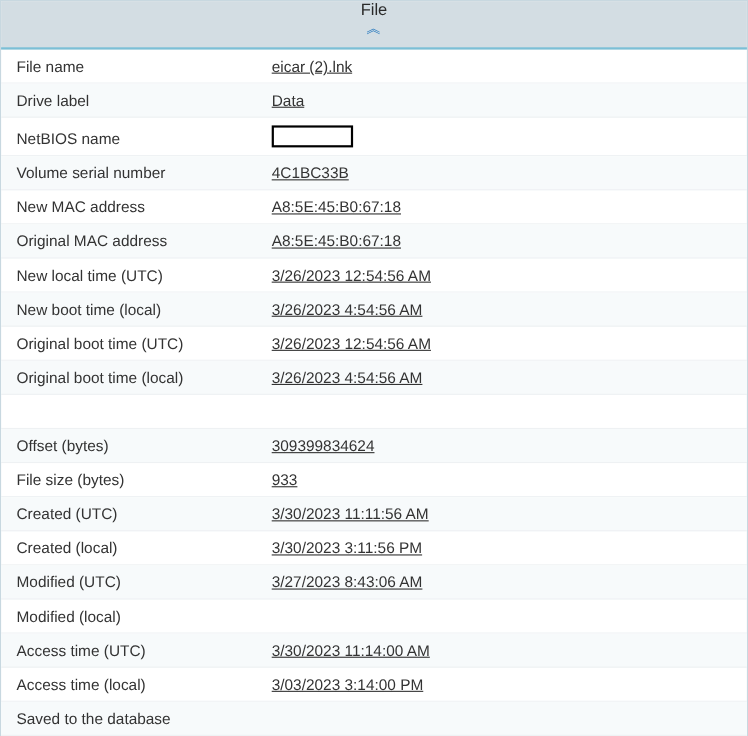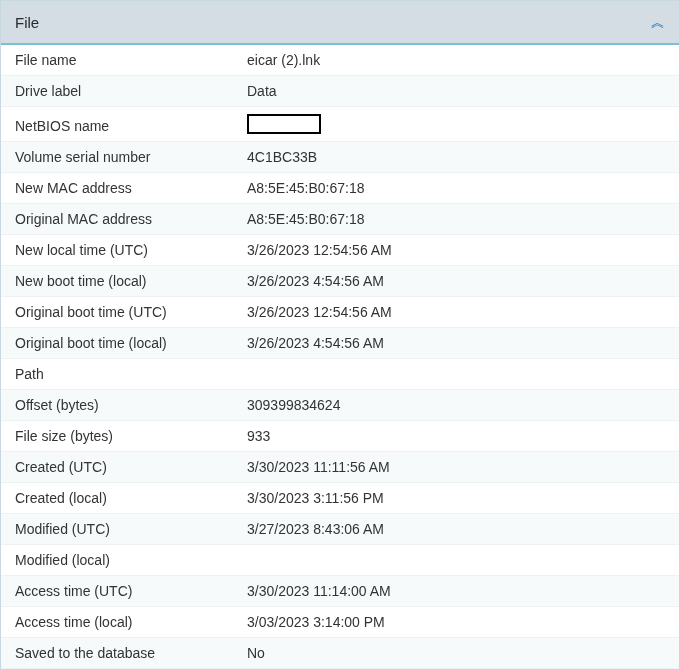--- a/index.html
+++ b/index.html
@@ -9,26 +9,26 @@
     color: #333;
     background: #fff;
     width: 680px;
   }
   .panel {
     border: 1px solid #c8d8e0;
   }
   .panel-header {
     display: flex;
     align-items: center;
-    justify-content: space-between;
     background: #d3dde3;
     padding: 0 14px;
     height: 44px;
     border-bottom: 2px solid #7bbfd6;
     cursor: pointer;
+    flex-direction: column;
   }
   .panel-title {
     font-size: 15px;
     color: #2a2a2a;
   }
   .collapse-icon {
     color: #2a7bbf;
     font-size: 14px;
     line-height: 1;
   }
@@ -45,20 +45,21 @@
   }
   .row-label {
     width: 232px;
     padding: 7px 0 7px 14px;
     color: #333;
   }
   .row-value {
     flex: 1;
     padding: 7px 0 7px 14px;
     color: #333;
+    text-decoration: underline;
   }
   .redact-box {
     display: inline-block;
     width: 74px;
     height: 20px;
     border: 2px solid #000;
     background: #fff;
     vertical-align: middle;
   }
 </style>
@@ -105,21 +106,20 @@
       </div>
       <div class="row">
         <div class="row-label">Original boot time (UTC)</div>
         <div class="row-value">3/26/2023 12:54:56 AM</div>
       </div>
       <div class="row">
         <div class="row-label">Original boot time (local)</div>
         <div class="row-value">3/26/2023 4:54:56 AM</div>
       </div>
       <div class="row">
-        <div class="row-label">Path</div>
       </div>
       <div class="row">
         <div class="row-label">Offset (bytes)</div>
         <div class="row-value">309399834624</div>
       </div>
       <div class="row">
         <div class="row-label">File size (bytes)</div>
         <div class="row-value">933</div>
       </div>
       <div class="row">
@@ -140,16 +140,15 @@
       <div class="row">
         <div class="row-label">Access time (UTC)</div>
         <div class="row-value">3/30/2023 11:14:00 AM</div>
       </div>
       <div class="row">
         <div class="row-label">Access time (local)</div>
         <div class="row-value">3/03/2023 3:14:00 PM</div>
       </div>
       <div class="row">
         <div class="row-label">Saved to the database</div>
-        <div class="row-value">No</div>
       </div>
     </div>
 </div>
 
 </body></html>

